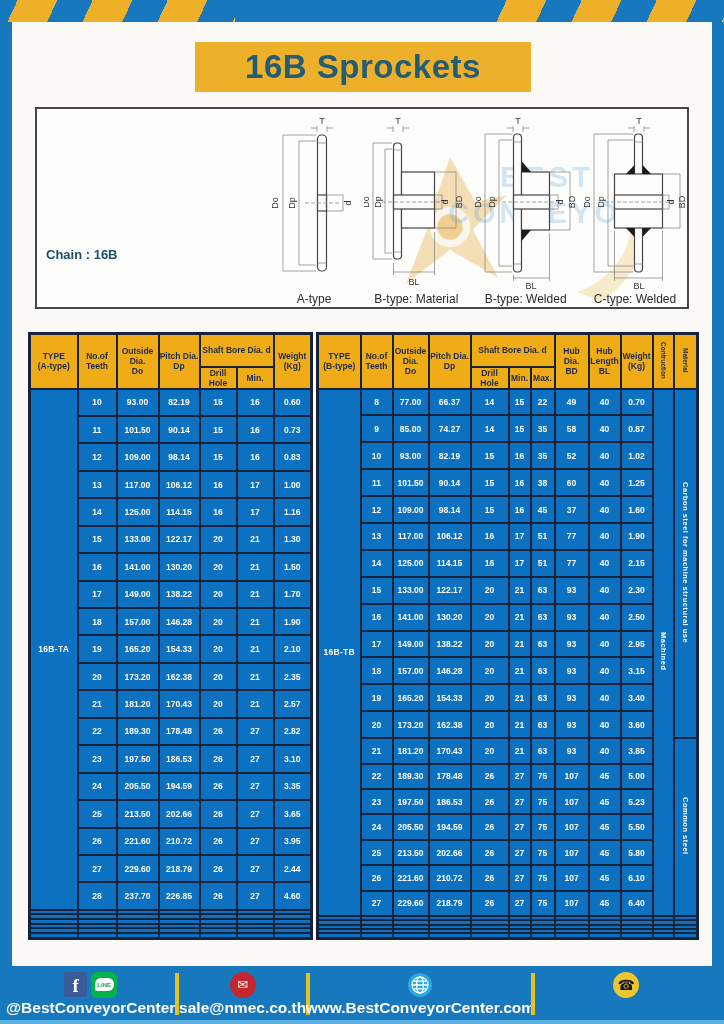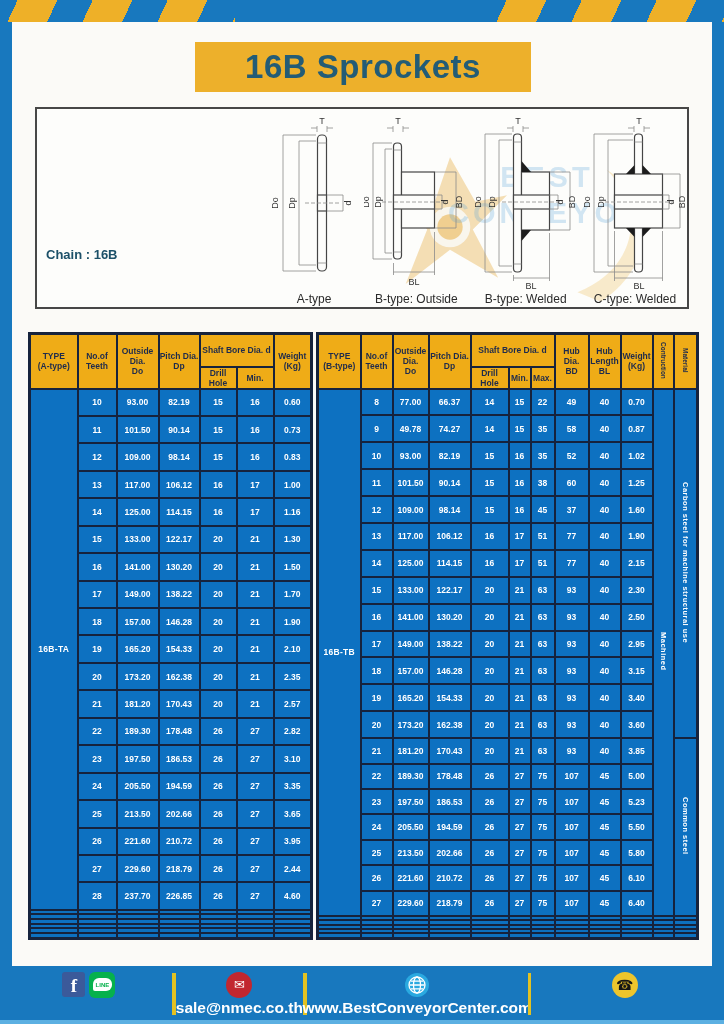--- a/index.html
+++ b/index.html
@@ -150,21 +150,21 @@
           <text class="dim" transform="rotate(-90 5 87)" x="5" y="87" text-anchor="middle">Do</text>
           <path class="dimline" d="M21 34 H28 M21 138 H28 M21 34 V138"></path>
           <text class="dim" transform="rotate(-90 17 87)" x="17" y="87" text-anchor="middle">Dp</text>
           <path class="dimline" d="M71 80 H78 M71 94 H78 M78 80 V94"></path>
           <text class="dim" transform="rotate(-90 84 87)" x="84" y="87" text-anchor="middle">d</text>
           <path class="dimline" d="M71 57 H92 M71 113 H92 M92 57 V113"></path>
           <text class="dim" transform="rotate(-90 98 87)" x="98" y="87" text-anchor="middle">BD</text>
           <path class="dimline" d="M29.5 148 V160 M70.5 117 V160 M29.5 157 H70.5"></path>
           <text class="dim" x="50" y="170" text-anchor="middle">BL</text>
         </svg>
-        <div class="dlabel">B-type: Outside</div>
+        <div class="dlabel">B-type: Material</div>
       </div>
 
       <div class="diagram">
         <svg width="104" height="176" viewBox="0 0 104 176">
           <text class="dim" x="44" y="9" text-anchor="middle">T</text>
           <path class="dimline" d="M33 13 H39 M49 13 H55 M39 11 V17 M49 11 V17"></path>
           <rect class="shape" x="39.5" y="19" width="8" height="138" rx="3.5"></rect>
           <path class="dimline" d="M39.5 27 H47.5 M39.5 149 H47.5"></path>
           <rect class="shape" x="47.5" y="57" width="28" height="58"></rect>
           <polygon class="weld" points="47.5,57 57,57 47.5,46"></polygon>
@@ -509,21 +509,21 @@
           <td>15</td>
           <td>22</td>
           <td>49</td>
           <td>40</td>
           <td>0.70</td>
           <td rowspan="20" class="vert-cell"><span class="vtext">Machined</span></td>
           <td rowspan="13" class="vert-cell"><span class="vtext">Carbon steel for machine structural use</span></td>
         </tr>
         <tr>
           <td>9</td>
-          <td>49.78</td>
+          <td>85.00</td>
           <td>74.27</td>
           <td>14</td>
           <td>15</td>
           <td>35</td>
           <td>58</td>
           <td>40</td>
           <td>0.87</td>
         </tr>
         <tr>
           <td>10</td>
@@ -800,20 +800,21 @@
 </div>
 
 <div class="footer">
   <div class="contact c1">
     <div class="icons">
       <div class="fb-icon">f</div>
       <div class="line-icon">
         <div class="line-bubble">LINE</div>
       </div>
     </div>
+    <div class="clabel">@BestConveyorCenter</div>
   </div>
   <div class="divider"></div>
   <div class="contact c2">
     <div class="icons">
         <div class="mail-icon">✉</div>
       </div>
     <div class="clabel">sale@nmec.co.th</div>
   </div>
   <div class="divider"></div>
   <div class="contact c3">

